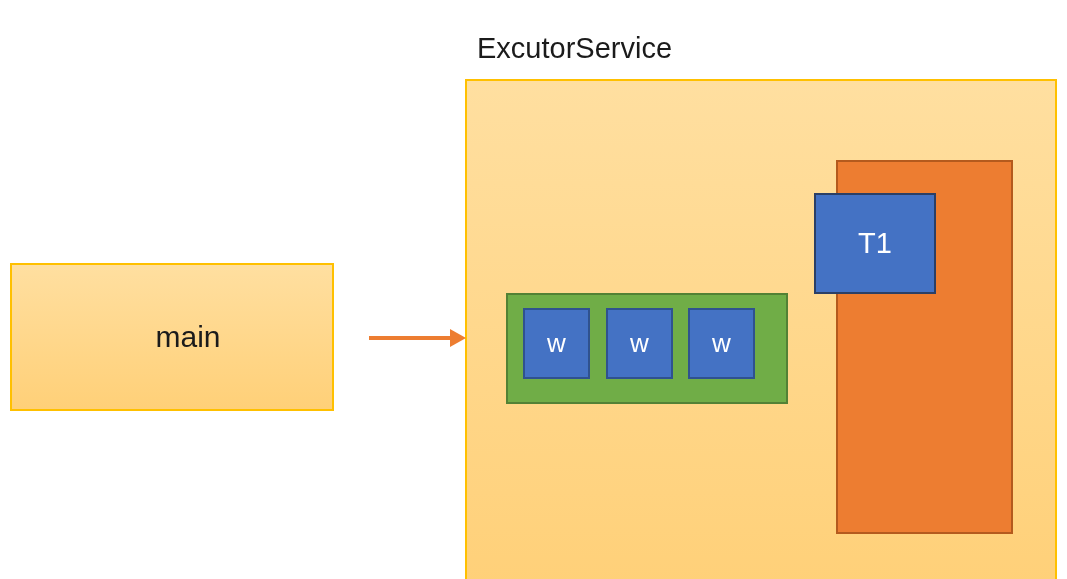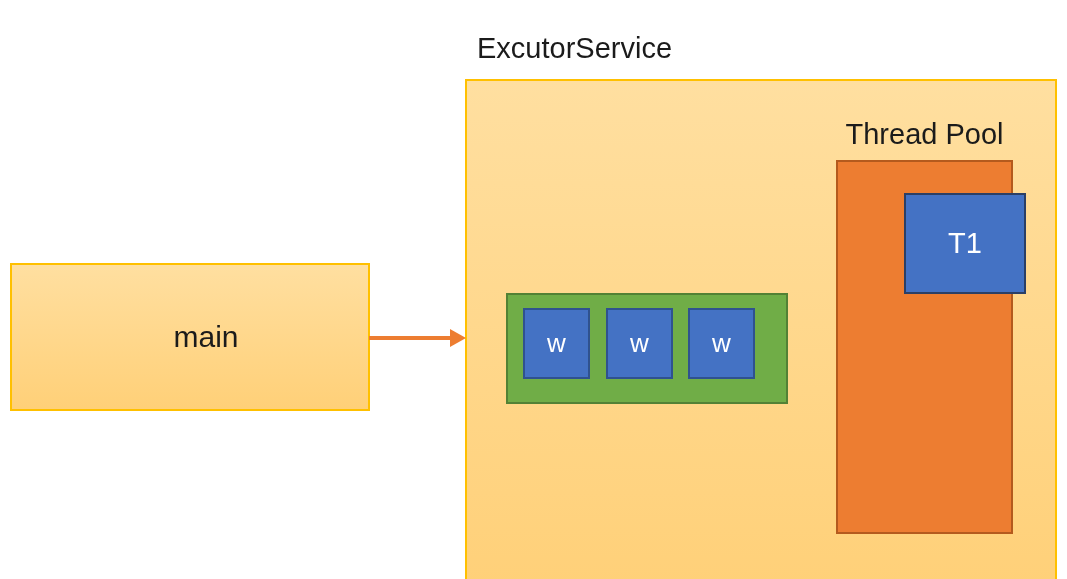--- a/index.html
+++ b/index.html
@@ -37,21 +37,21 @@
     box-sizing: border-box;
     border: 2px solid var(--container-border, #FFC000);
     background: linear-gradient(to bottom,
       var(--container-fill-top, #FFDFA0),
       var(--container-fill-bottom, #FFD078));
   }
   .main-box {
     position: absolute;
     left: 10px;
     top: 236px;
-    width: 360px;
+    width: 324px;
     height: 148px;
     box-sizing: border-box;
     border: 2px solid var(--container-border, #FFC000);
     background: linear-gradient(to bottom,
       var(--container-fill-top, #FFDFA0),
       var(--container-fill-bottom, #FFD078));
     display: flex;
     align-items: center;
     justify-content: center;
     font-size: 30px;
@@ -110,21 +110,21 @@
     left: 836px;
     top: 133px;
     width: 177px;
     height: 374px;
     box-sizing: border-box;
     border: 2px solid var(--pool-border, #B45A1D);
     background: var(--pool-fill, #ED7D31);
   }
   .thread-box {
     position: absolute;
-    left: 904px;
+    left: 814px;
     width: 122px;
     height: 101px;
     box-sizing: border-box;
     border: 2px solid var(--thread-border, #2B3F66);
     background: var(--task-fill, #4472C4);
     display: flex;
     align-items: center;
     justify-content: center;
     font-size: 29px;
     color: #ffffff;
@@ -156,21 +156,20 @@
   <div class="task-box task-1">
     <span>w</span>
   </div>
   <div class="task-box task-2">
     <span>w</span>
   </div>
   <div class="task-box task-3">
     <span>w</span>
   </div>
 
-  <div class="label tp-label">Thread Pool</div>
 
   <div class="pool-box"></div>
 
   <div class="thread-box thread-1">
     <span>T1</span>
   </div>
 
 </div>
 
 </body></html>

